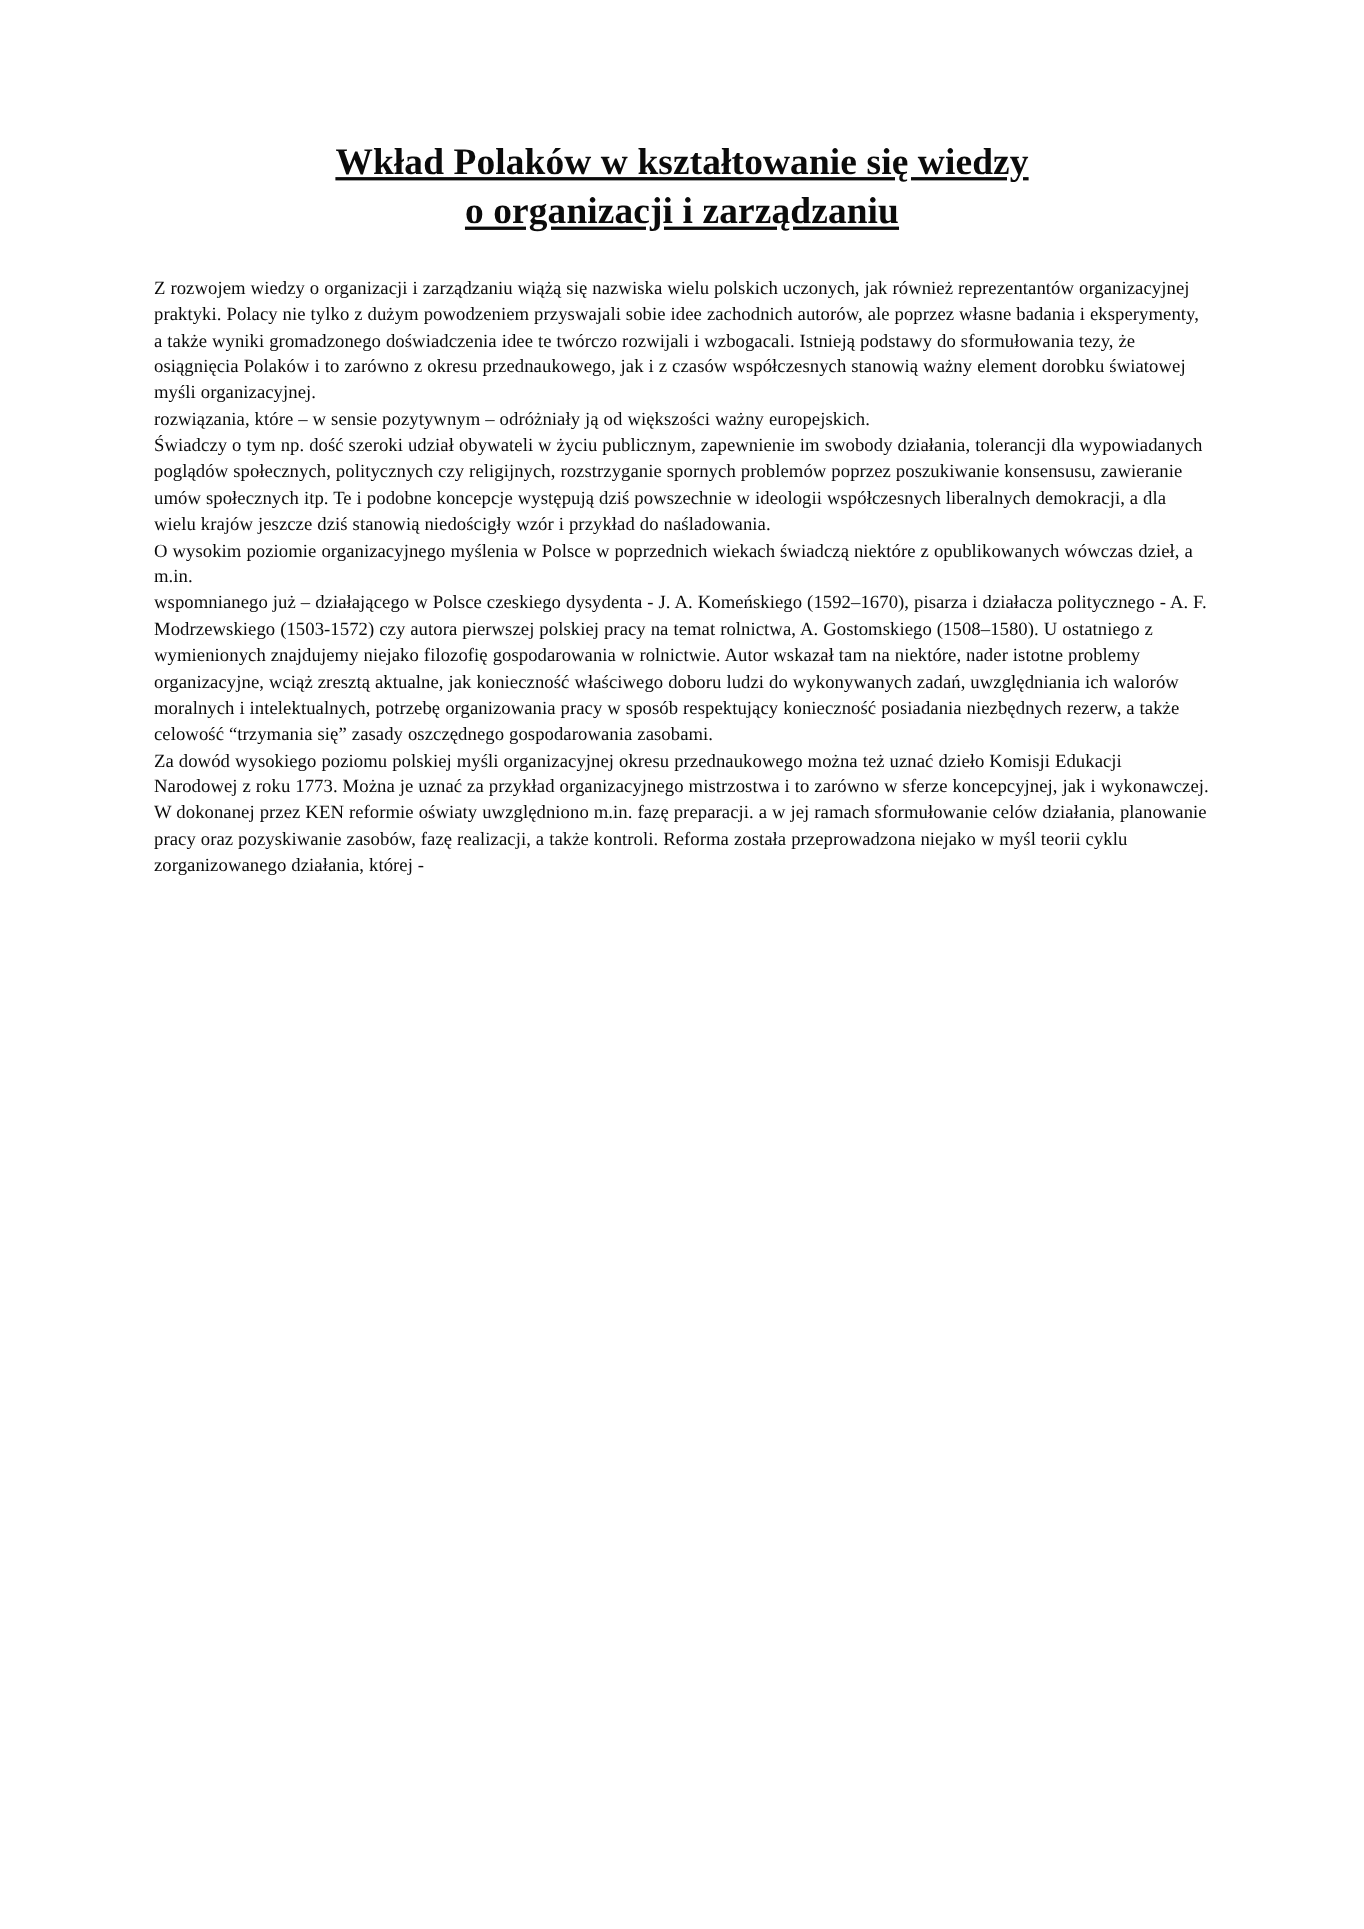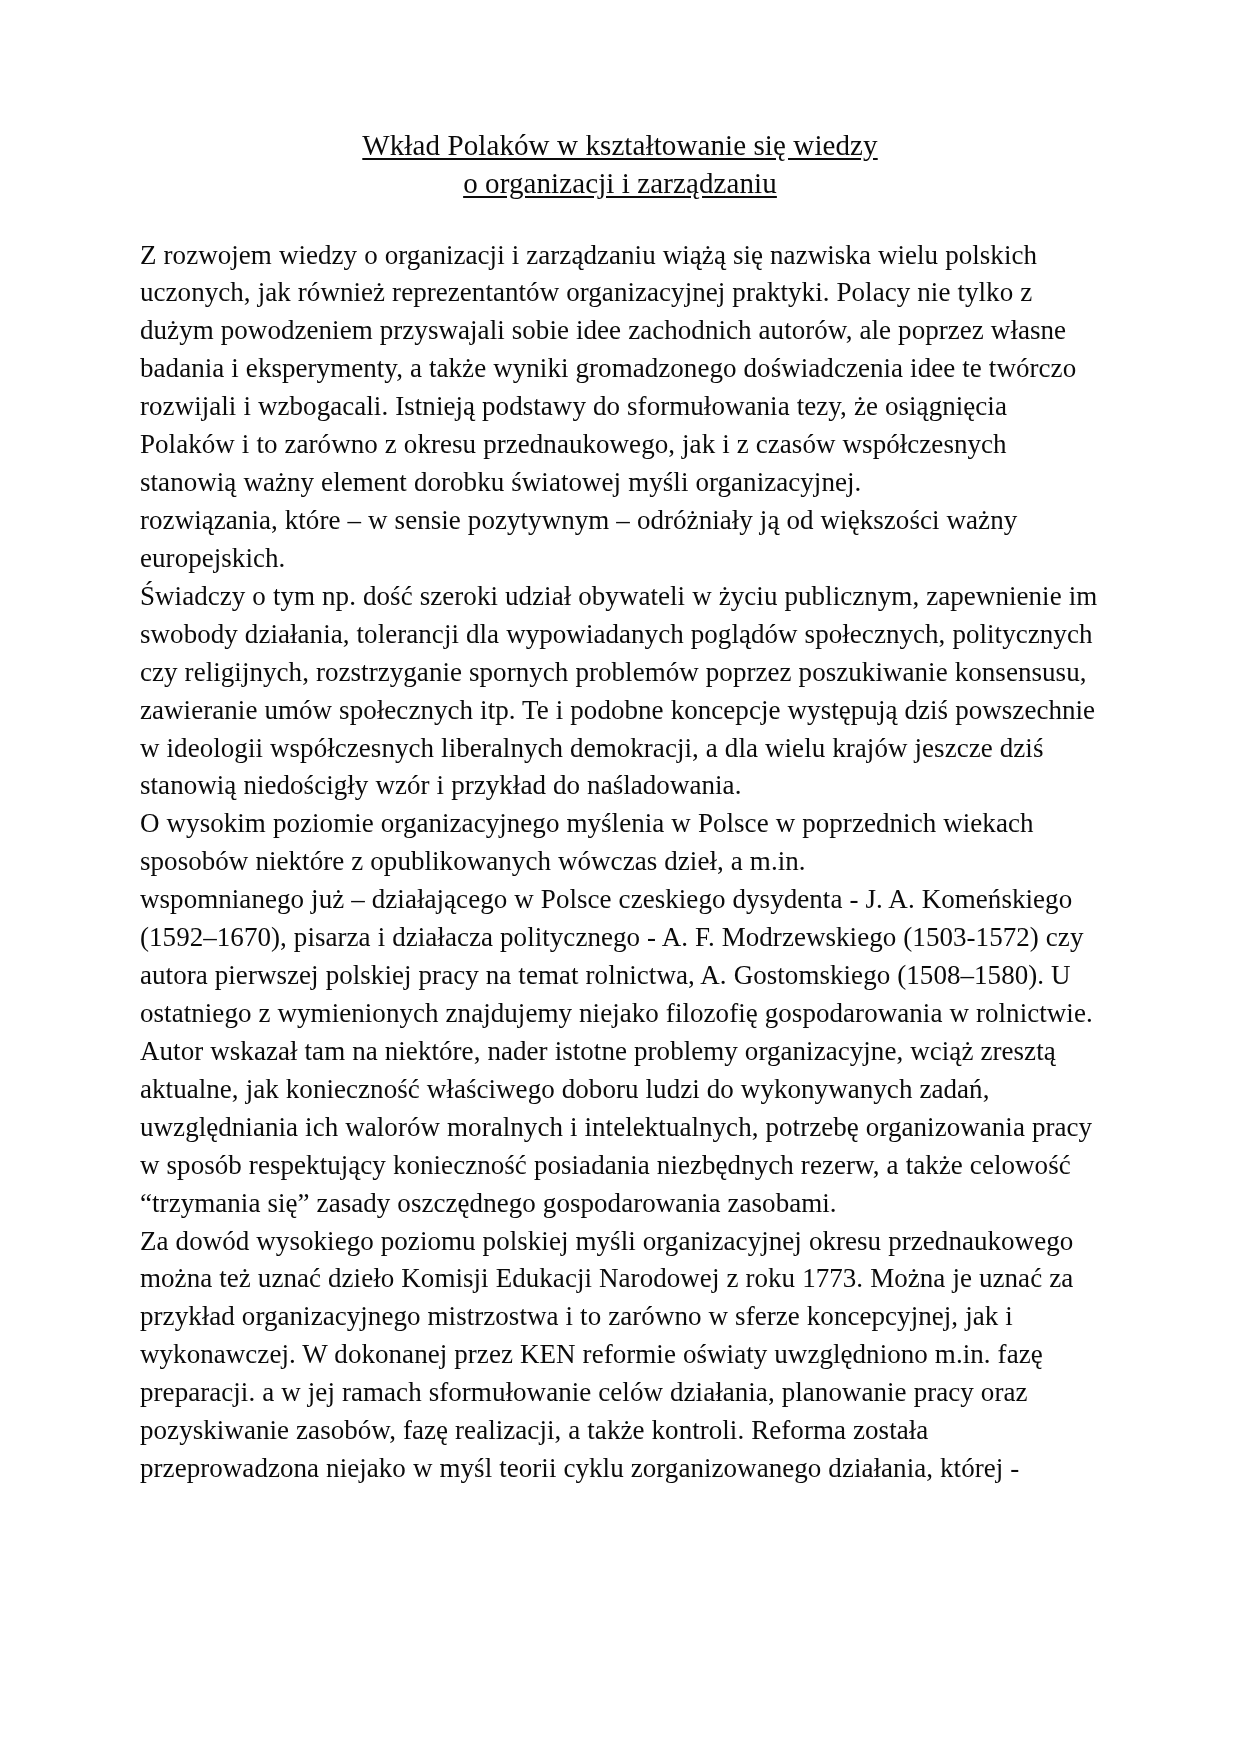--- a/index.html
+++ b/index.html
@@ -16,33 +16,33 @@
     overflow: hidden;
   }
   .page {
     box-sizing: border-box;
     width: 1240px;
     height: 1754px;
     padding: 126px 140px 60px 140px;
   }
   .doc-title {
     text-align: center;
-    font-weight: normal;
-    font-size: 29px;
+    font-weight: bold;
+    font-size: 34px;
     line-height: 1.32;
     margin: 0 0 34px 0;
     letter-spacing: 0.1px;
   }
   .doc-title .line {
     display: block;
     text-decoration: underline;
     text-underline-offset: 3px;
   }
   .body-text {
-    font-size: 27px;
+    font-size: 17px;
     line-height: 1.405;
     text-align: left;
     margin: 0;
     letter-spacing: 0.05px;
     word-spacing: 0.2px;
   }
   .body-text p {
     margin: 0;
   }
 </style>
@@ -53,18 +53,18 @@
 
   <h1 class="doc-title">
     <span class="line">Wkład Polaków w kształtowanie się wiedzy</span>
     <span class="line">o organizacji i zarządzaniu</span>
   </h1>
 
   <div class="body-text">
     <p>Z rozwojem wiedzy o organizacji i zarządzaniu wiążą się nazwiska wielu polskich uczonych, jak również reprezentantów organizacyjnej praktyki. Polacy nie tylko z dużym powodzeniem przyswajali sobie idee zachodnich autorów, ale poprzez własne badania i eksperymenty, a także wyniki gromadzonego doświadczenia idee te twórczo rozwijali i wzbogacali. Istnieją podstawy do sformułowania tezy, że osiągnięcia Polaków i to zarówno z okresu przednaukowego, jak i z czasów współczesnych stanowią ważny element dorobku światowej myśli organizacyjnej.</p>
     <p>rozwiązania, które – w sensie pozytywnym – odróżniały ją od większości ważny europejskich.</p>
     <p>Świadczy o tym np. dość szeroki udział obywateli w życiu publicznym, zapewnienie im swobody działania, tolerancji dla wypowiadanych poglądów społecznych, politycznych czy religijnych, rozstrzyganie spornych problemów poprzez poszukiwanie konsensusu, zawieranie umów społecznych itp. Te i podobne koncepcje występują dziś powszechnie w ideologii współczesnych liberalnych demokracji, a dla wielu krajów jeszcze dziś stanowią niedościgły wzór i przykład do naśladowania.</p>
-    <p>O wysokim poziomie organizacyjnego myślenia w Polsce w poprzednich wiekach sposobów niektóre z opublikowanych wówczas dzieł, a m.in.</p>
+    <p>O wysokim poziomie organizacyjnego myślenia w Polsce w poprzednich wiekach świadczą niektóre z opublikowanych wówczas dzieł, a m.in.</p>
     <p>wspomnianego już – działającego w Polsce czeskiego dysydenta - J. A. Komeńskiego (1592–1670), pisarza i działacza politycznego - A. F. Modrzewskiego (1503-1572) czy autora pierwszej polskiej pracy na temat rolnictwa, A. Gostomskiego (1508–1580). U ostatniego z wymienionych znajdujemy niejako filozofię gospodarowania w rolnictwie. Autor wskazał tam na niektóre, nader istotne problemy organizacyjne, wciąż zresztą aktualne, jak konieczność właściwego doboru ludzi do wykonywanych zadań, uwzględniania ich walorów moralnych i intelektualnych, potrzebę organizowania pracy w sposób respektujący konieczność posiadania niezbędnych rezerw, a także celowość “trzymania się” zasady oszczędnego gospodarowania zasobami.</p>
     <p>Za dowód wysokiego poziomu polskiej myśli organizacyjnej okresu przednaukowego można też uznać dzieło Komisji Edukacji Narodowej z roku 1773. Można je uznać za przykład organizacyjnego mistrzostwa i to zarówno w sferze koncepcyjnej, jak i wykonawczej. W dokonanej przez KEN reformie oświaty uwzględniono m.in. fazę preparacji. a w jej ramach sformułowanie celów działania, planowanie pracy oraz pozyskiwanie zasobów, fazę realizacji, a także kontroli. Reforma została przeprowadzona niejako w myśl teorii cyklu zorganizowanego działania, której -</p>
   </div>
 
 </div>
 
 </body></html>

